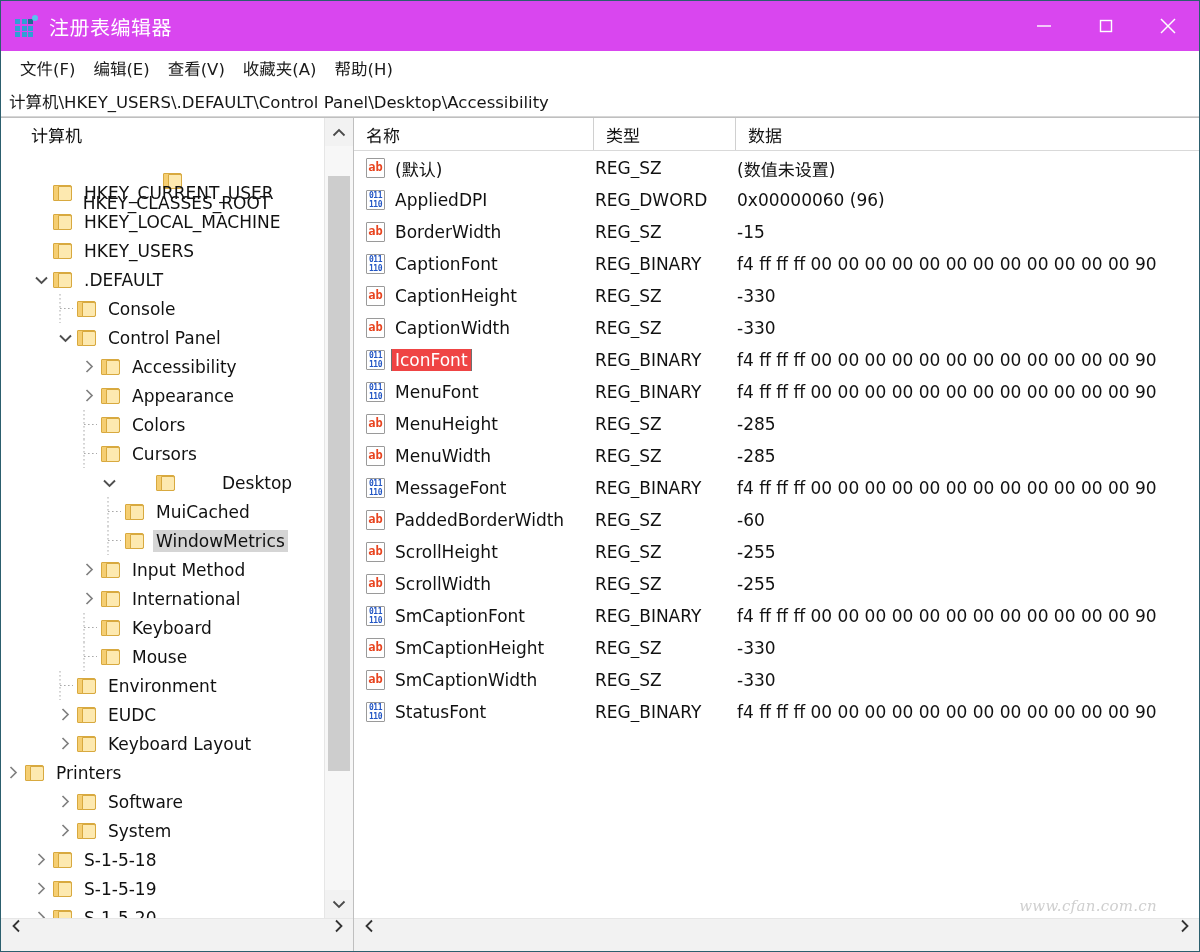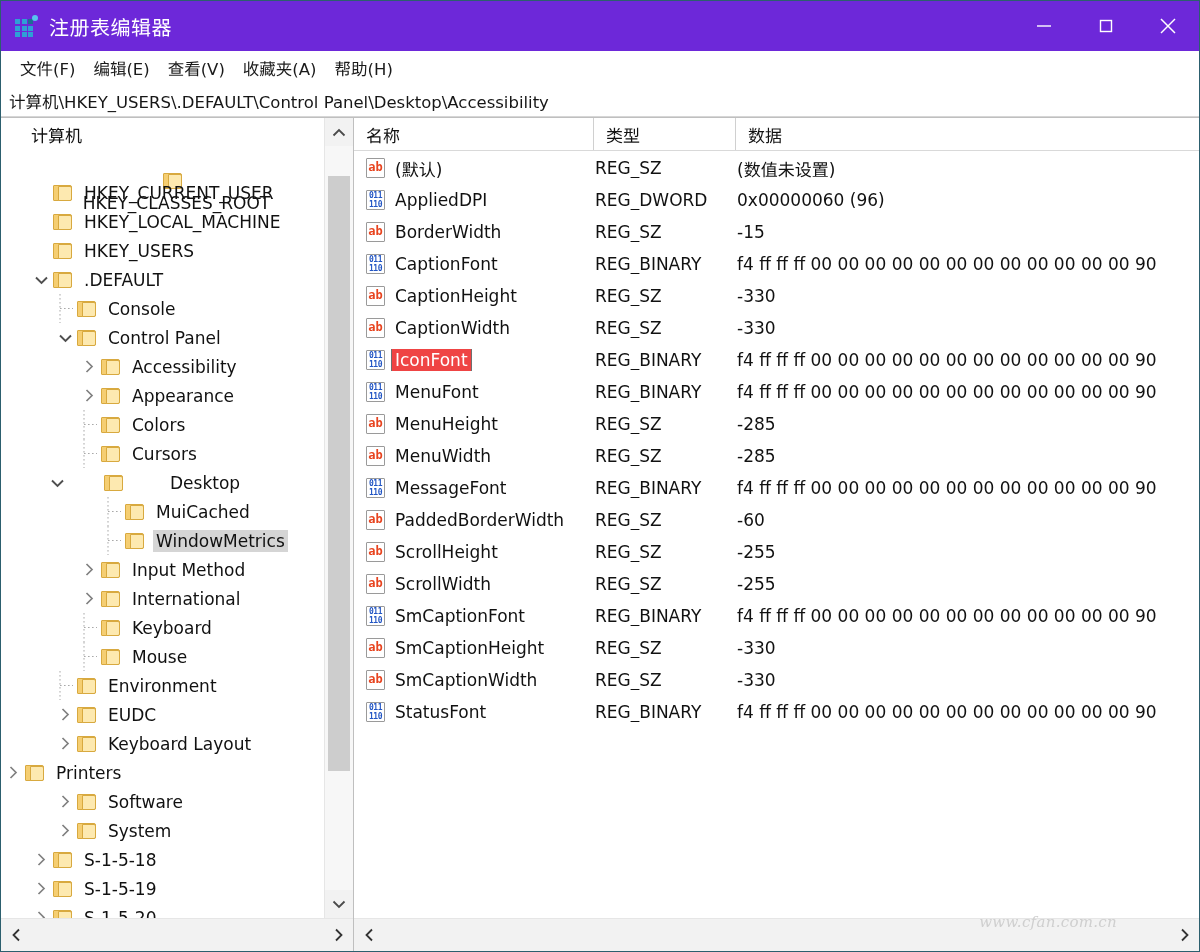--- a/index.html
+++ b/index.html
@@ -14,21 +14,21 @@
   .window{
     position:absolute;inset:0;
     border:1px solid #2c5f6e;
     box-sizing:border-box;
     display:flex;flex-direction:column;
     background:#ffffff;
   }
   
   .titlebar{
     height:50px;flex:0 0 50px;
-    background:#6d28d9;
+    background:#d946ef;
     display:flex;align-items:center;
     position:relative;
   }
   .app-icon{
     width:22px;height:22px;margin-left:14px;margin-right:12px;
     position:relative;flex:0 0 auto;
   }
   .app-icon .grid{
     position:absolute;left:0;top:4px;width:18px;height:18px;
     display:grid;grid-template-columns:repeat(3,1fr);grid-template-rows:repeat(3,1fr);
@@ -141,23 +141,22 @@
     border-left:1px solid #e6e6e6;
   }
   .sb-arrow{
     height:28px;flex:0 0 28px;display:flex;align-items:center;justify-content:center;
     color:#505050;background:#f2f2f2;
   }
   .vsb-track{flex:1 1 auto;position:relative;background:#f7f7f7;}
   .vsb-thumb{position:absolute;left:3px;right:3px;background:#cdcdcd;}
   .hsb{
     height:32px;flex:0 0 32px;background:#f2f2f2;
-    display:flex;align-items:center;
+    display:flex;align-items:flex-start;
     border-top:1px solid #e6e6e6;
-    gap:40px;
   }
   .hsb-arrow{
     width:30px;flex:0 0 30px;display:flex;align-items:center;justify-content:center;
     color:#3d3d3d;
   }
   .hsb-track{flex:1 1 auto;position:relative;background:#f7f7f7;}
   .hsb-thumb{position:absolute;top:4px;bottom:4px;background:#cdcdcd;}
   
   .lv-header{
     height:32px;flex:0 0 32px;display:flex;align-items:stretch;
@@ -387,21 +386,21 @@
                   <line x1="7" y1="0" x2="7" y2="29" stroke="#a9a9a9" stroke-width="1" stroke-dasharray="1.6 2.4"></line>
                   <line x1="7" y1="14.5" x2="20" y2="14.5" stroke="#a9a9a9" stroke-width="1" stroke-dasharray="1.6 2.4"></line>
                 </svg>
               </span>
               <span class="folder">
                 <span class="back"></span>
                 <span class="front"></span>
               </span>
               <span class="tlabel">Cursors</span>
             </div>
-            <div class="tnode" style="padding-left: 44px; gap: 35px;">
+            <div class="tnode" style="padding-left: 96px; gap: 35px;">
               <span class="twist">
                 <svg width="15" height="10" viewBox="0 0 15 10">
                   <polyline points="2,2.5 7.5,8 13,2.5" fill="none" stroke="#4f4f4f" stroke-width="1.9"></polyline>
                 </svg>
               </span>
               <span class="folder">
                 <span class="back"></span>
                 <span class="front"></span>
               </span>
               <span class="tlabel">Desktop</span>

